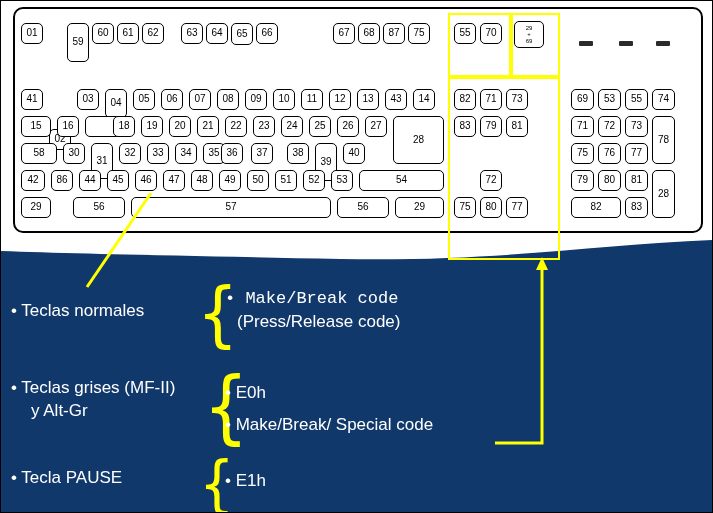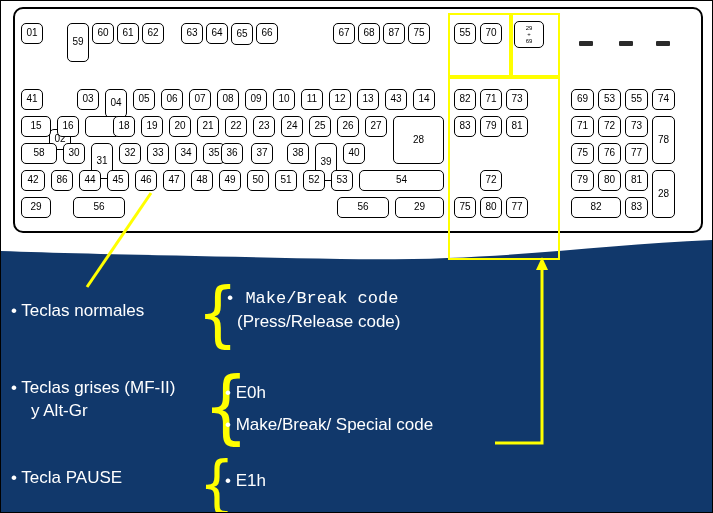--- a/index.html
+++ b/index.html
@@ -111,20 +111,21 @@
       <div class="key" style="left: 162px; top: 169px; width: 22px; height: 21px;">47</div>
       <div class="key" style="left: 190px; top: 169px; width: 22px; height: 21px;">48</div>
       <div class="key" style="left: 218px; top: 169px; width: 22px; height: 21px;">49</div>
       <div class="key" style="left: 246px; top: 169px; width: 22px; height: 21px;">50</div>
       <div class="key" style="left: 274px; top: 169px; width: 22px; height: 21px;">51</div>
       <div class="key" style="left: 302px; top: 169px; width: 22px; height: 21px;">52</div>
       <div class="key" style="left: 330px; top: 169px; width: 22px; height: 21px;">53</div>
       <div class="key" style="left: 358px; top: 169px; width: 85px; height: 21px;">54</div>
       <div class="key" style="left: 20px; top: 196px; width: 30px; height: 21px;">29</div>
       <div class="key" style="left: 72px; top: 196px; width: 52px; height: 21px;">56</div>
+      <div class="key" style="left: 130px; top: 196px; width: 200px; height: 21px;">57</div>
       <div class="key" style="left: 336px; top: 196px; width: 52px; height: 21px;">56</div>
       <div class="key" style="left: 394px; top: 196px; width: 49px; height: 21px;">29</div>
       <div class="key" style="left: 453px; top: 88px; width: 22px; height: 21px;">82</div>
       <div class="key" style="left: 479px; top: 88px; width: 22px; height: 21px;">71</div>
       <div class="key" style="left: 505px; top: 88px; width: 22px; height: 21px;">73</div>
       <div class="key" style="left: 453px; top: 115px; width: 22px; height: 21px;">83</div>
       <div class="key" style="left: 479px; top: 115px; width: 22px; height: 21px;">79</div>
       <div class="key" style="left: 505px; top: 115px; width: 22px; height: 21px;">81</div>
       <div class="key" style="left: 479px; top: 169px; width: 22px; height: 21px;">72</div>
       <div class="key" style="left: 453px; top: 196px; width: 22px; height: 21px;">75</div>

